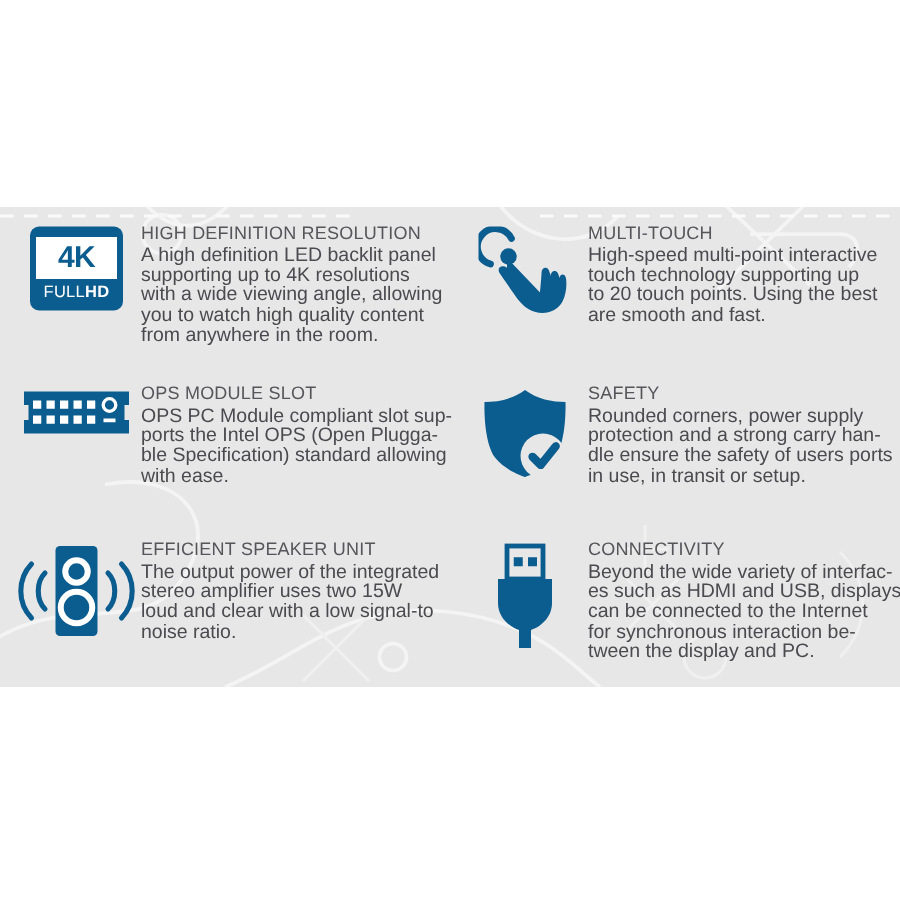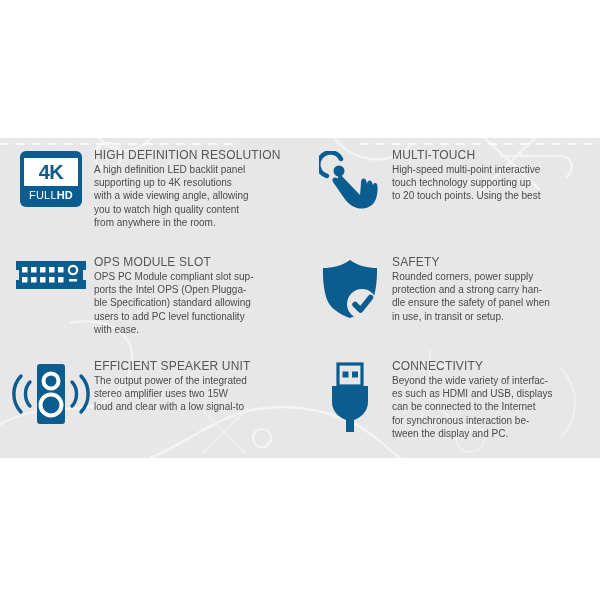--- a/index.html
+++ b/index.html
@@ -93,21 +93,21 @@
   .feature-title {
     font-size: 12px;
     line-height: 14px;
     letter-spacing: 0.15px;
     color: #55555a;
     margin: 0 0 1px 0;
     white-space: nowrap;
   }
 
   .feature-body {
-    font-size: 10px;
+    font-size: 13px;
     line-height: 13.2px;
     color: #4a4a4f;
     margin: 0;
   }
   .feature-body .ln { display: block; white-space: nowrap; }
 
   
 
   
   .icon-4k {
@@ -236,20 +236,21 @@
                        C19,38 14,31 14,31
                        C12,27.5 15.5,25 19,27.5 Z" fill="#0b5c8f"></path>
             </svg>
           </div>
           <div class="text-slot">
             <p class="feature-title">MULTI-TOUCH</p>
             <p class="feature-body">
               <span class="ln">High-speed multi-point interactive</span>
               <span class="ln">touch technology supporting up</span>
               <span class="ln">to 20 touch points. Using the best</span>
+              <span class="ln">are smooth and fast.</span>
             </p>
           </div>
         </div>
 
         <div class="cell left">
           <div class="icon-slot">
             <svg class="icon-ops" viewBox="0 0 76 34" aria-hidden="true">
               <path d="M3,3 H73 V12 H70 V22 H73 V31 H3 V22 H6 V12 H3 Z" fill="#0b5c8f"></path>
               <g fill="#ffffff">
                 <rect x="9" y="9" width="5.5" height="5.5"></rect>
@@ -266,41 +267,40 @@
               </g>
               <circle cx="60" cy="12" r="4.2" fill="none" stroke="#ffffff" stroke-width="2.2"></circle>
             </svg>
           </div>
           <div class="text-slot">
             <p class="feature-title">OPS MODULE SLOT</p>
             <p class="feature-body">
               <span class="ln">OPS PC Module compliant slot sup-</span>
               <span class="ln">ports the Intel OPS (Open Plugga-</span>
               <span class="ln">ble Specification) standard allowing</span>
-              <span class="ln">users to add PC level functionality</span>
               <span class="ln">with ease.</span>
             </p>
           </div>
         </div>
 
         <div class="cell right">
           <div class="icon-slot">
             <svg class="icon-shield" viewBox="0 0 60 62" aria-hidden="true">
               <path d="M30,2 C22,8 12,10 3,10 C3,10 2,36 10,47 C17,56 30,60 30,60
                        C30,60 43,56 50,47 C58,36 57,10 57,10 C48,10 38,8 30,2 Z" fill="#0b5c8f"></path>
               <circle cx="42" cy="46" r="15" fill="#e7e7e7"></circle>
               <path d="M35,46.5 L40.5,52 L50.5,39.5" fill="none" stroke="#0b5c8f" stroke-width="5.5" stroke-linecap="round" stroke-linejoin="round"></path>
             </svg>
           </div>
           <div class="text-slot">
             <p class="feature-title">SAFETY</p>
             <p class="feature-body">
               <span class="ln">Rounded corners, power supply</span>
               <span class="ln">protection and a strong carry han-</span>
-              <span class="ln">dle ensure the safety of panel when</span>
+              <span class="ln">dle ensure the safety of users ports</span>
               <span class="ln">in use, in transit or setup.</span>
             </p>
           </div>
         </div>
 
         <div class="cell left">
           <div class="icon-slot">
             <svg class="icon-speaker" viewBox="0 0 78 64" aria-hidden="true">
               <rect x="25" y="2" width="28" height="60" rx="3" fill="#0b5c8f"></rect>
               <circle cx="39" cy="19" r="7.5" fill="none" stroke="#ffffff" stroke-width="4"></circle>
@@ -312,20 +312,21 @@
                 <path d="M69,14 C78.5,24 78.5,40 69,50"></path>
               </g>
             </svg>
           </div>
           <div class="text-slot">
             <p class="feature-title">EFFICIENT SPEAKER UNIT</p>
             <p class="feature-body">
               <span class="ln">The output power of the integrated</span>
               <span class="ln">stereo amplifier uses two 15W</span>
               <span class="ln">loud and clear with a low signal-to</span>
+              <span class="ln">noise ratio.</span>
             </p>
           </div>
         </div>
 
         <div class="cell right">
           <div class="icon-slot">
             <svg class="icon-usb" viewBox="0 0 52 70" aria-hidden="true">
               <rect x="14" y="2" width="24" height="22" fill="none" stroke="#0b5c8f" stroke-width="3.2"></rect>
               <rect x="18.5" y="9.5" width="6" height="6" fill="#0b5c8f"></rect>
               <rect x="28" y="9.5" width="6" height="6" fill="#0b5c8f"></rect>

